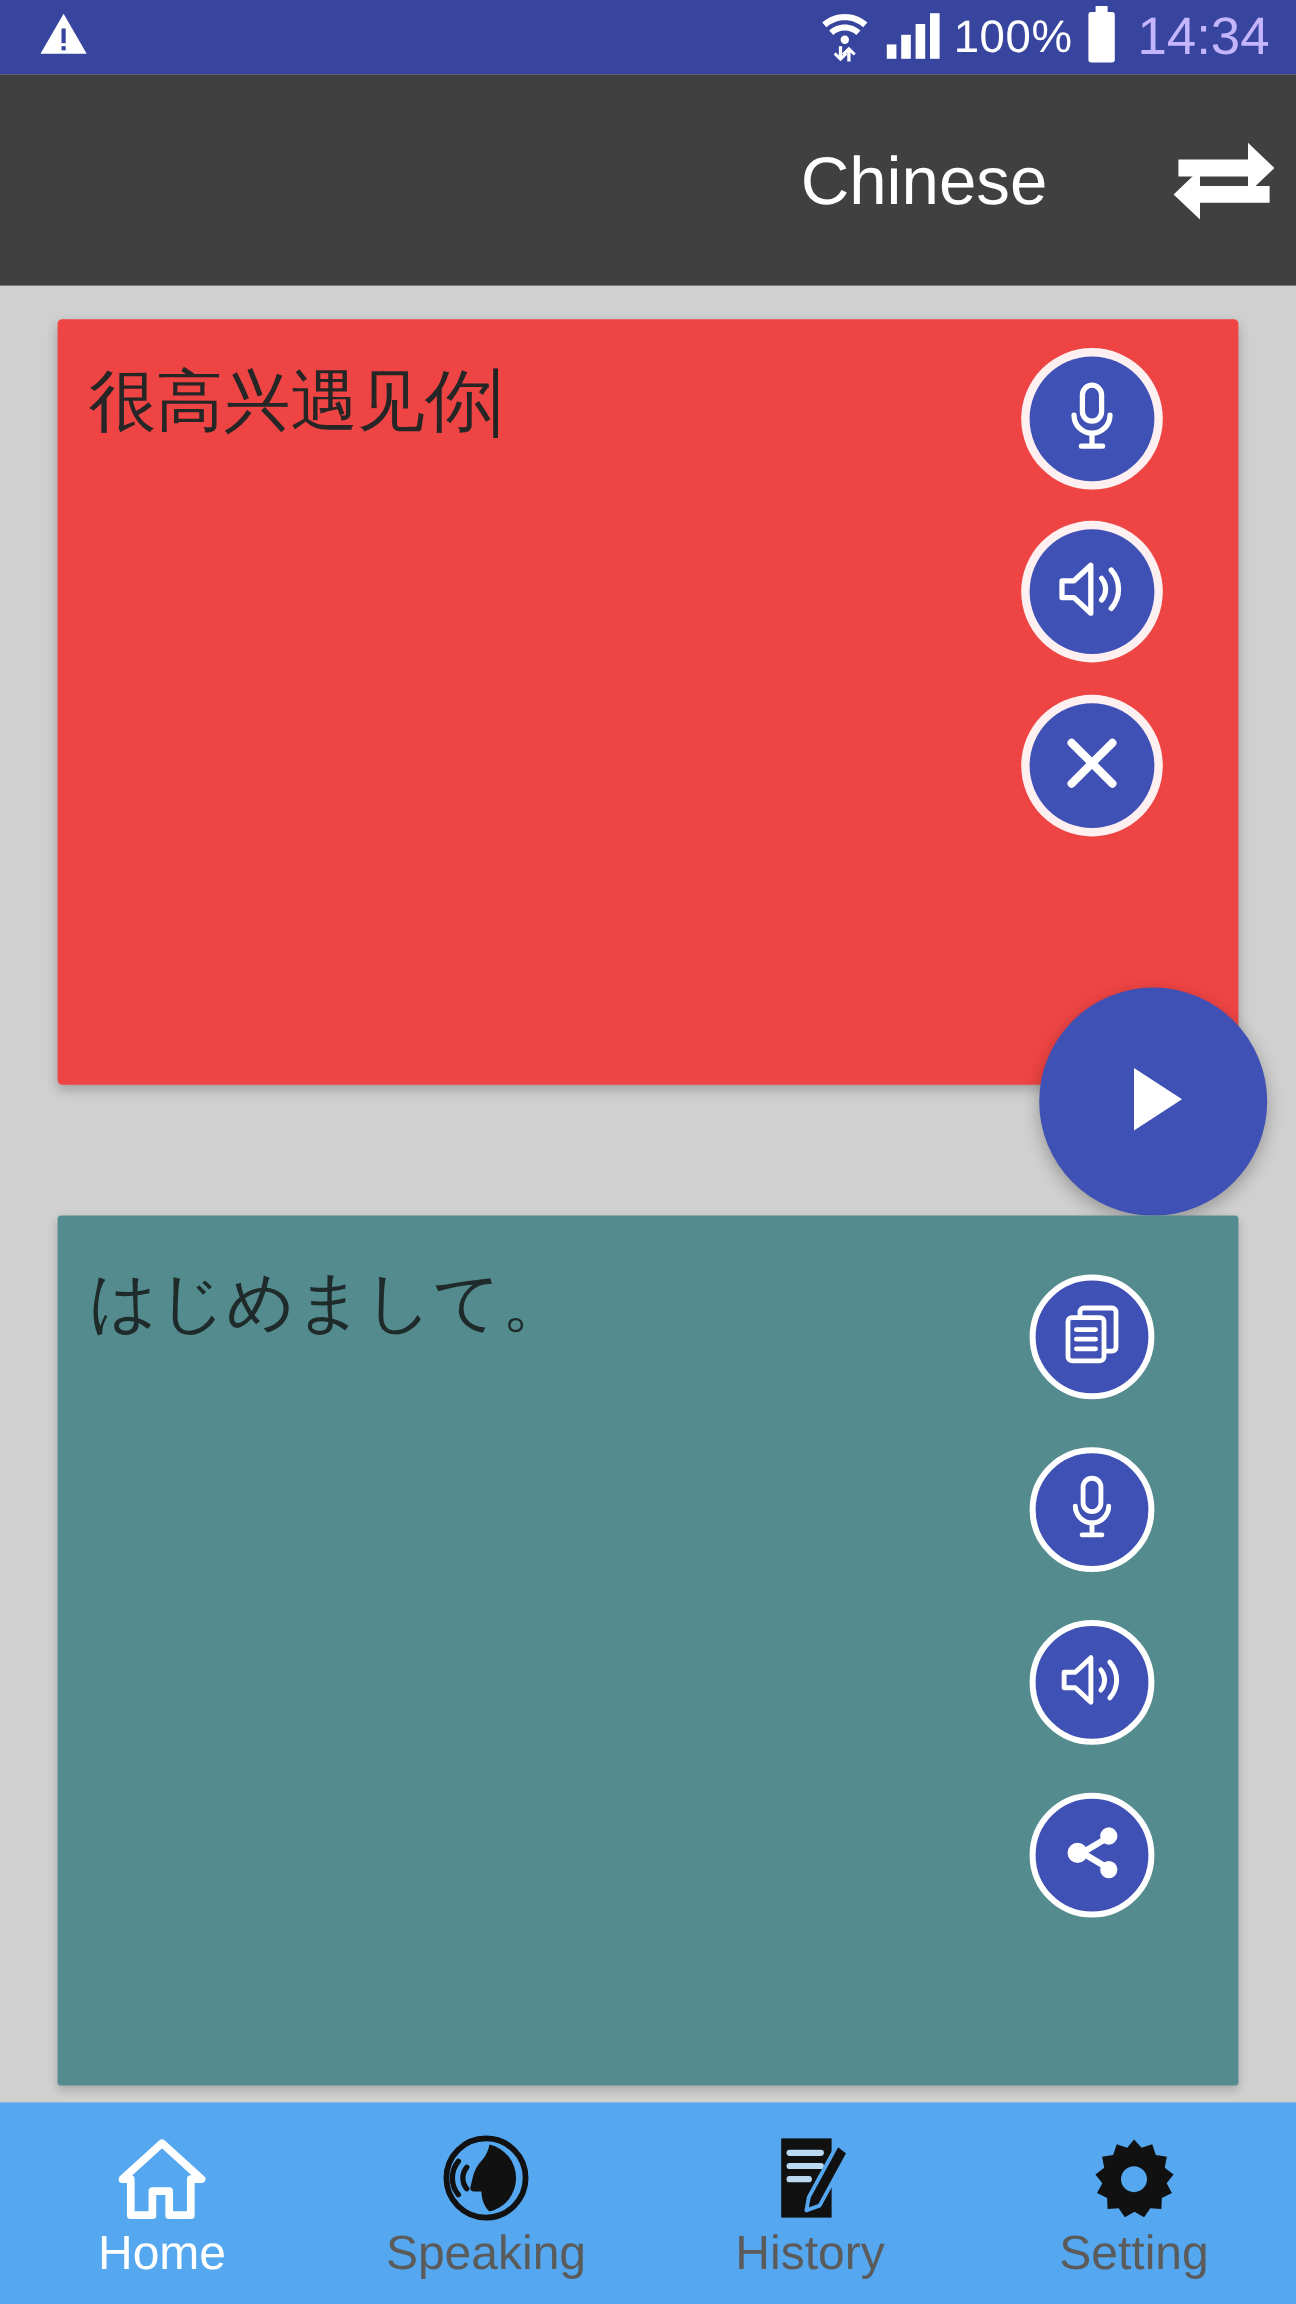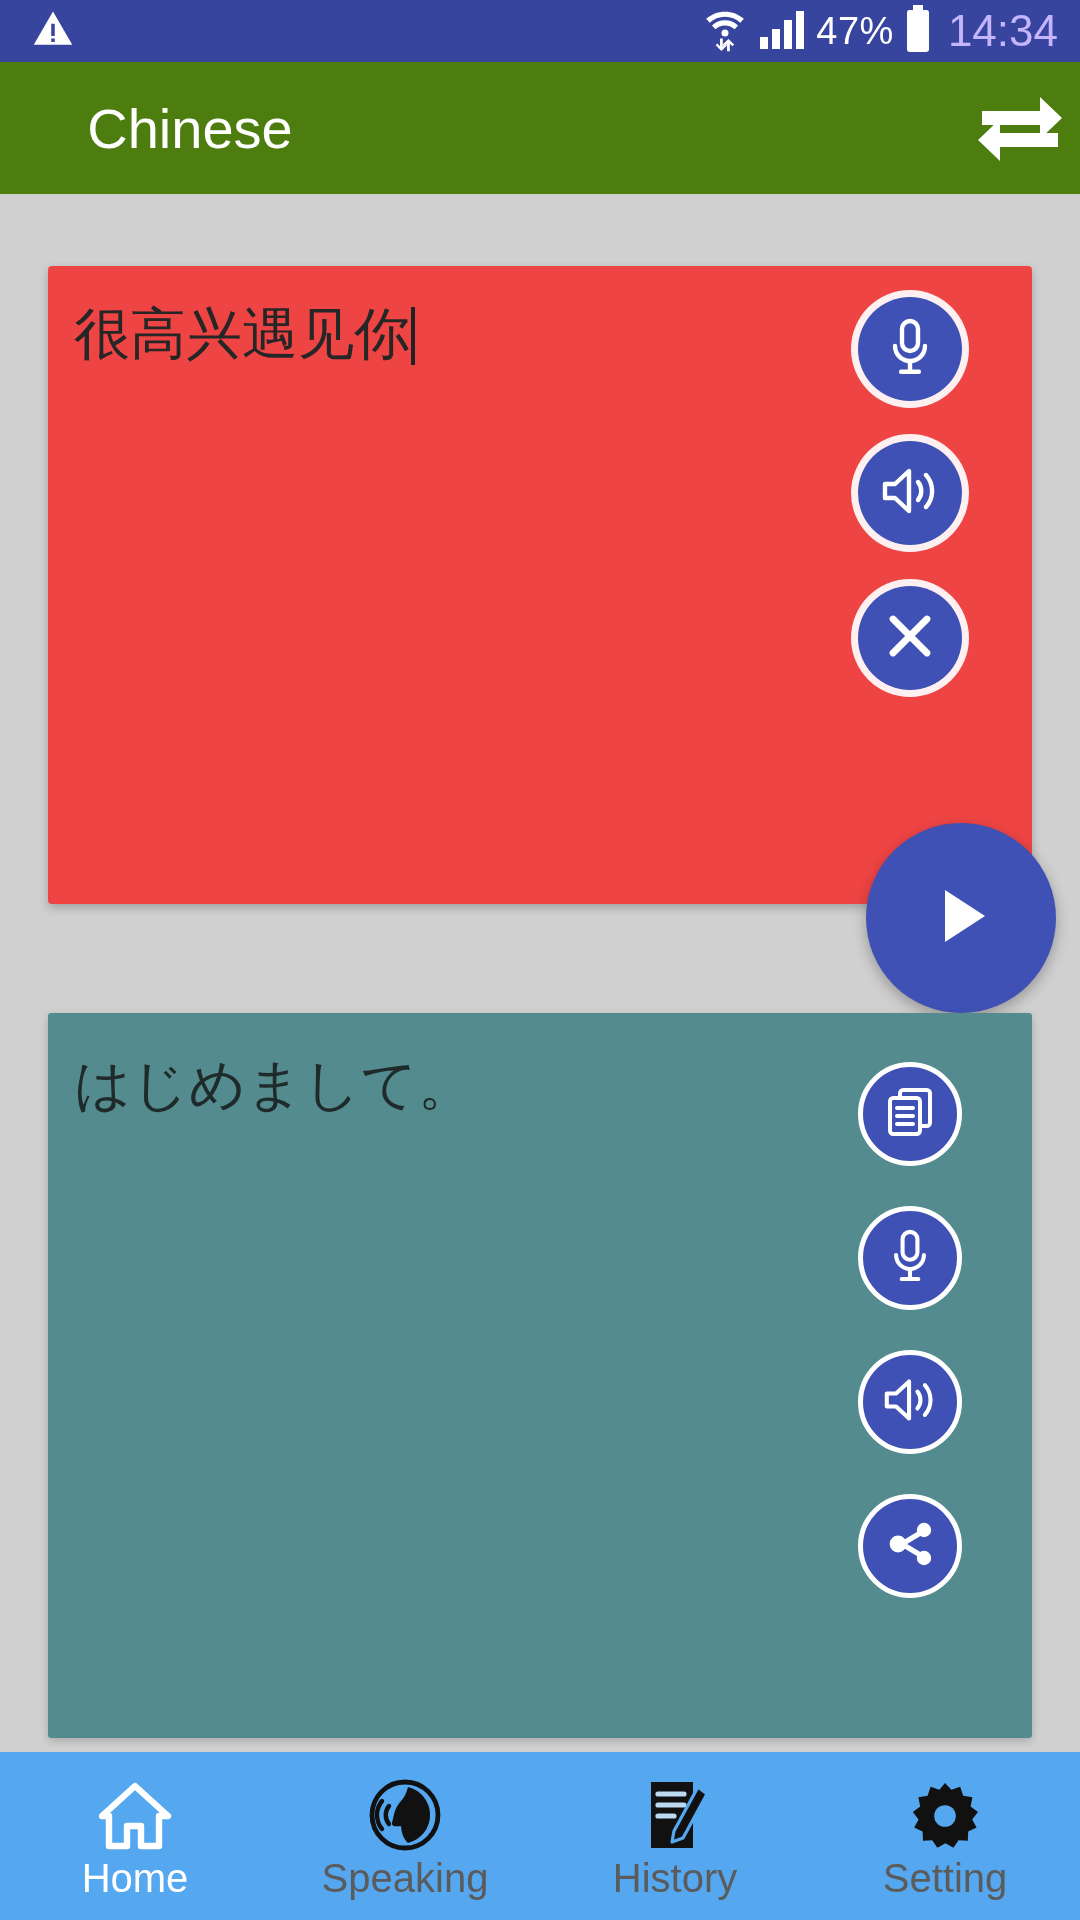--- a/index.html
+++ b/index.html
@@ -42,25 +42,25 @@
     color: #c4b5fd;
     font-size: 44px;
     letter-spacing: 0px;
     margin-left: 6px;
   }
 
   
   .lang-header {
     position: absolute;
     top: 62px; left: 0;
-    width: 1080px; height: 132px;
-    background: #4d7c0f;
-    display: flex;
-    align-items: center;
-    justify-content: space-between;
+    width: 1080px; height: 176px;
+    background: #404040;
+    display: flex;
+    align-items: center;
+    justify-content: flex-end;
   }
   .lang-name {
     color: #ffffff;
     font-size: 56px;
     width: 380px;
     text-align: center;
     cursor: pointer;
   }
   .swap-btn {
     width: 120px;
@@ -206,21 +206,21 @@
       </svg>
     </span>
     <span>
       <svg width="48" height="44" viewBox="0 0 24 22">
         <rect x="1" y="15" width="4" height="6" fill="#ffffff"></rect>
         <rect x="7" y="11" width="4" height="10" fill="#ffffff"></rect>
         <rect x="13" y="6.5" width="4" height="14.5" fill="#ffffff"></rect>
         <rect x="19" y="2" width="4" height="19" fill="#ffffff"></rect>
       </svg>
     </span>
-    <span class="status-text">47%</span>
+    <span class="status-text">100%</span>
     <span>
       <svg width="28" height="48" viewBox="0 0 14 24">
         <rect x="4.5" y="0" width="5" height="3" fill="#ffffff"></rect>
         <rect x="1.5" y="2.5" width="11" height="21" rx="1.2" fill="#ffffff"></rect>
       </svg>
     </span>
     <span class="status-clock">14:34</span>
   </div>
 </div>
 

